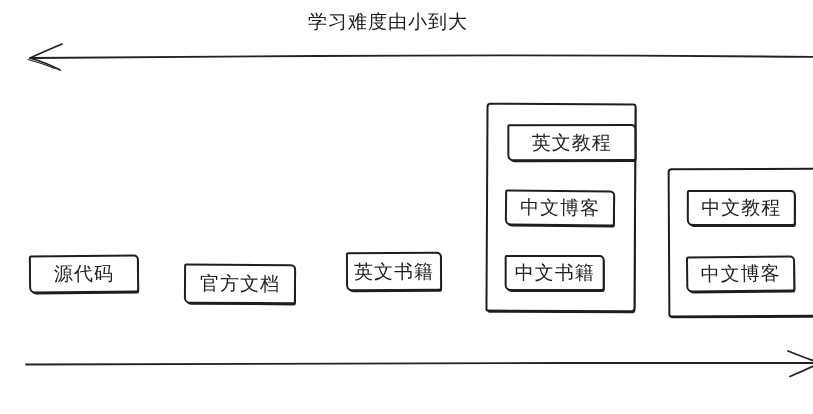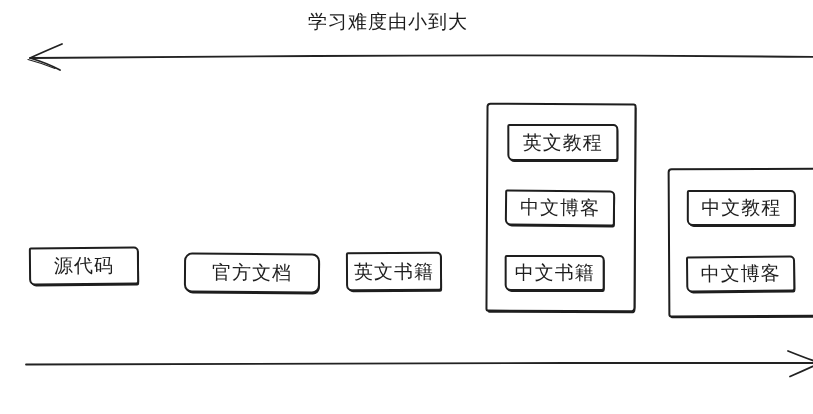--- a/index.html
+++ b/index.html
@@ -44,26 +44,26 @@
     white-space: nowrap;
   }
   .group-box {
     position: absolute;
     border: 2px solid #1e1e1e;
     background: #ffffff;
     border-radius: 4px 3px 5px 3px;
     box-shadow: 1px 2px 0 -1px #1e1e1e;
   }
   
-  .n-source   { left: 13px;  top: 247px; width: 110px; height: 38px; transform: rotate(-0.5deg); }
-  .n-docs     { left: 168px; top: 253px; width: 136px; height: 40px; transform: rotate(0.4deg); border-radius: 8px; }
+  .n-source   { left: 13px;  top: 255px; width: 110px; height: 38px; transform: rotate(-0.5deg); }
+  .n-docs     { left: 168px; top: 264px; width: 112px; height: 40px; transform: rotate(0.4deg); }
   .n-enbooks  { left: 330px; top: 252px; width: 96px; height: 39px; transform: rotate(-0.3deg); }
   
   .g1 { left: 470px; top: 103px; width: 150px; height: 209px; transform: rotate(0.3deg); }
-  .g1 .i1 { left: 19px; top: 19px;  width: 111px; height: 37px; transform: rotate(-0.4deg); }
+  .g1 .i1 { left: 19px; top: 19px;  width: 129px; height: 37px; transform: rotate(-0.4deg); }
   .g1 .i2 { left: 17px; top: 85px;  width: 110px; height: 36px; transform: rotate(0.3deg); }
   .g1 .i3 { left: 17px; top: 150px; width: 100px; height: 36px; transform: rotate(-0.3deg); text-align: center; }
   
   .g2 { left: 652px; top: 168px; width: 150px; height: 149px; transform: rotate(-0.3deg); padding-left: 34px; }
   .g2 .i1 { left: 17px; top: 20px; width: 109px; height: 36px; transform: rotate(0.4deg); }
   .g2 .i2 { left: 16px; top: 86px; width: 109px; height: 36px; transform: rotate(-0.3deg); }
 </style>
 </head>
 <body>
 

